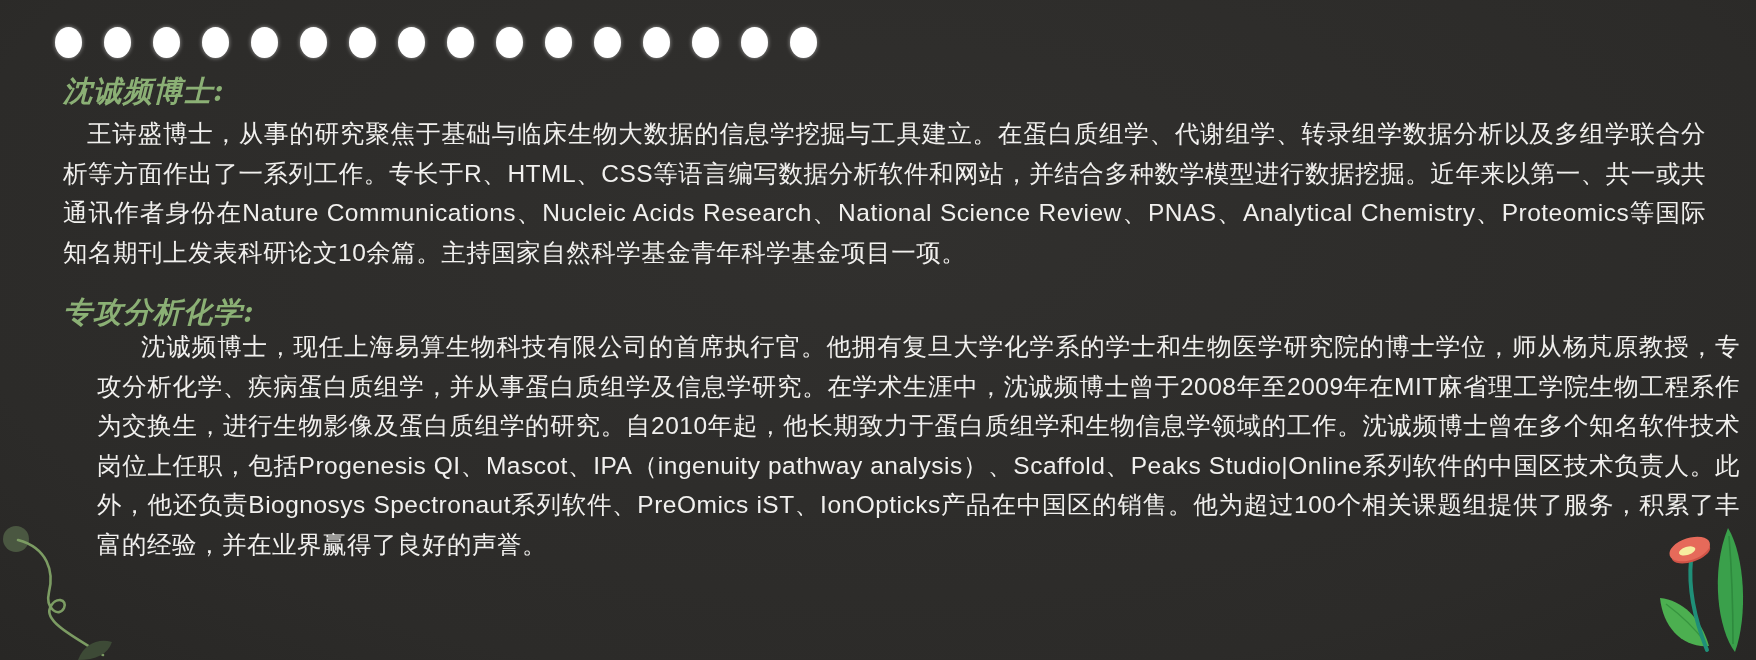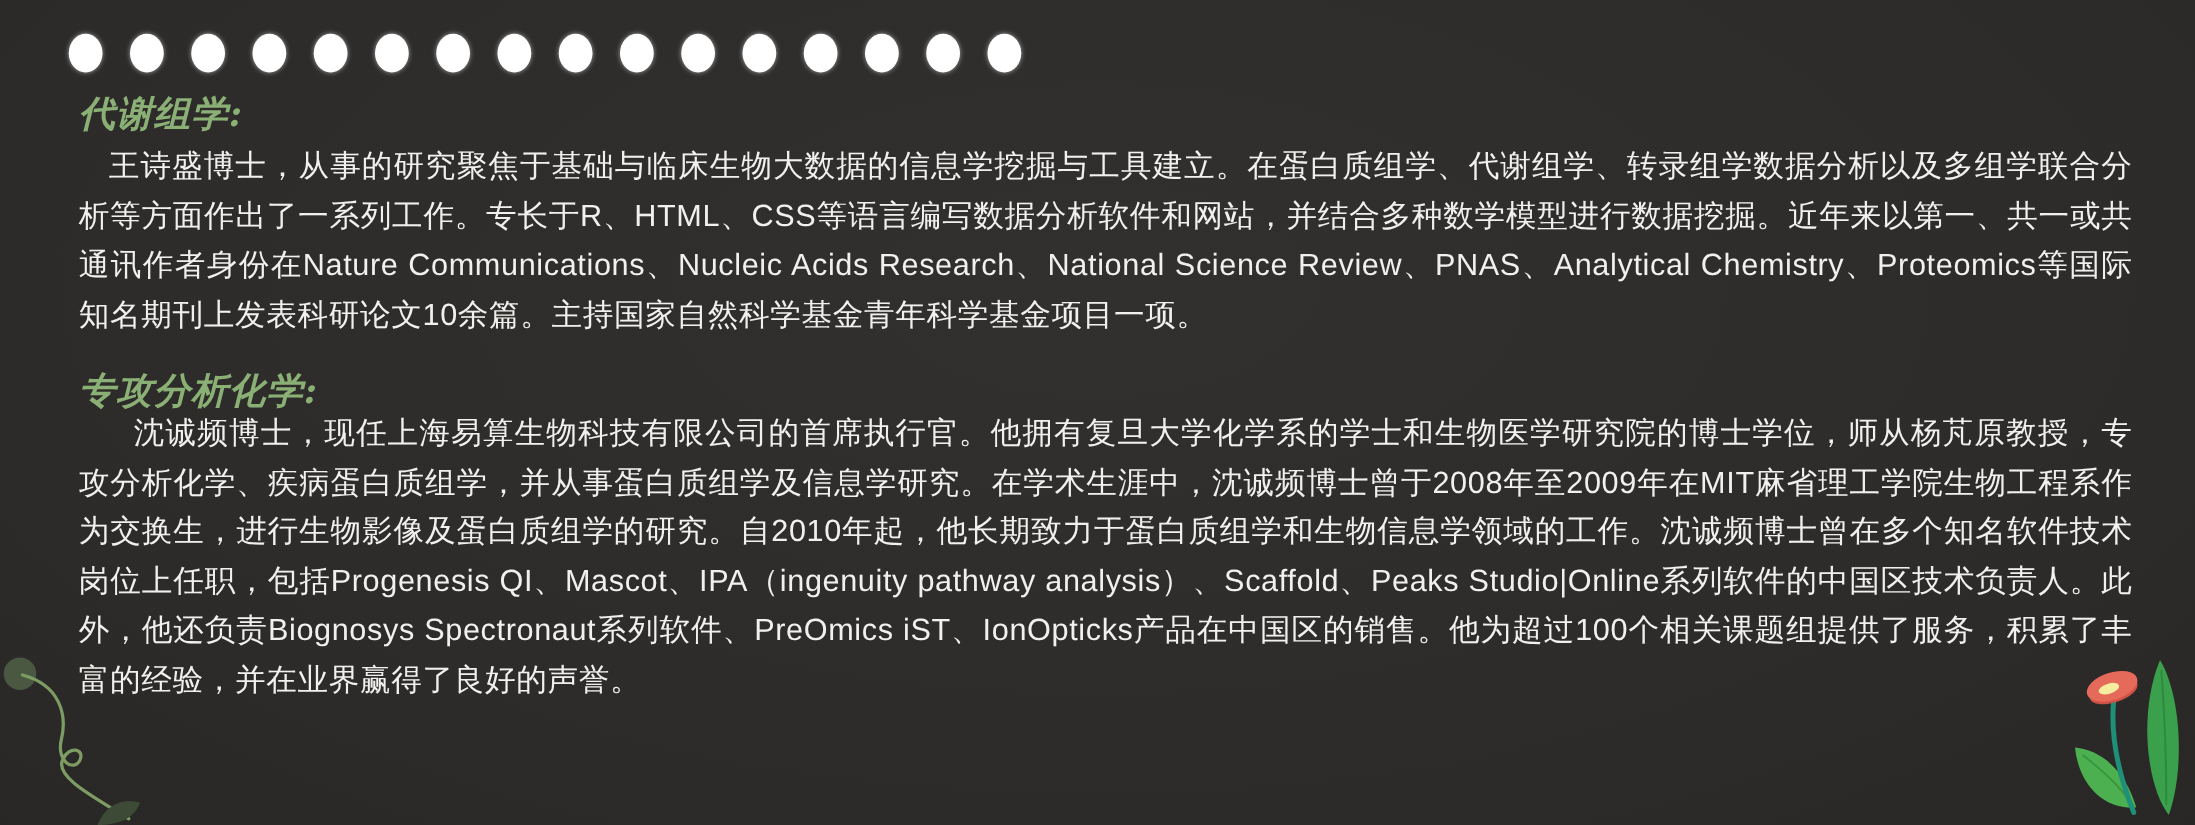--- a/index.html
+++ b/index.html
@@ -48,21 +48,21 @@
     left: 63px;
     width: 1643px;
     margin: 0;
     font-size: 24.5px;
     line-height: 39.5px;
     color: #f1f0ee;
     text-align: justify;
     letter-spacing: 0.5px;
   }
   .para-dev { top: 114px; text-indent: 24px; }
-  .para-partner { top: 327px; text-indent: 44px; }
+  .para-partner { top: 327px; text-indent: 44px; margin-left: 34px; }
   .vine-decoration {
     position: absolute;
     left: 0;
     bottom: 0;
     width: 150px;
     height: 168px;
   }
   .flower-decoration {
     position: absolute;
     right: 0;
@@ -88,21 +88,21 @@
       <div class="dot" style="background: rgb(255, 255, 255);"></div>
       <div class="dot" style="background: rgb(255, 255, 255);"></div>
       <div class="dot" style="background: rgb(255, 255, 255);"></div>
       <div class="dot" style="background: rgb(255, 255, 255);"></div>
       <div class="dot" style="background: rgb(255, 255, 255);"></div>
       <div class="dot" style="background: rgb(255, 255, 255);"></div>
       <div class="dot" style="background: rgb(255, 255, 255);"></div>
       <div class="dot" style="background: rgb(255, 255, 255);"></div>
     </div>
 
-  <h2 class="section-heading heading-dev">代谢组学:</h2>
+  <h2 class="section-heading heading-dev">沈诚频博士:</h2>
 
   <p class="body-paragraph para-dev">王诗盛博士，从事的研究聚焦于基础与临床生物大数据的信息学挖掘与工具建立。在蛋白质组学、代谢组学、转录组学数据分析以及多组学联合分析等方面作出了一系列工作。专长于R、HTML、CSS等语言编写数据分析软件和网站，并结合多种数学模型进行数据挖掘。近年来以第一、共一或共通讯作者身份在Nature Communications、Nucleic Acids Research、National Science Review、PNAS、Analytical Chemistry、Proteomics等国际知名期刊上发表科研论文10余篇。主持国家自然科学基金青年科学基金项目一项。</p>
 
   <h2 class="section-heading heading-partner">专攻分析化学:</h2>
 
   <p class="body-paragraph para-partner">沈诚频博士，现任上海易算生物科技有限公司的首席执行官。他拥有复旦大学化学系的学士和生物医学研究院的博士学位，师从杨芃原教授，专攻分析化学、疾病蛋白质组学，并从事蛋白质组学及信息学研究。在学术生涯中，沈诚频博士曾于2008年至2009年在MIT麻省理工学院生物工程系作为交换生，进行生物影像及蛋白质组学的研究。自2010年起，他长期致力于蛋白质组学和生物信息学领域的工作。沈诚频博士曾在多个知名软件技术岗位上任职，包括Progenesis QI、Mascot、IPA（ingenuity pathway analysis）、Scaffold、Peaks Studio|Online系列软件的中国区技术负责人。此外，他还负责Biognosys Spectronaut系列软件、PreOmics iST、IonOpticks产品在中国区的销售。他为超过100个相关课题组提供了服务，积累了丰富的经验，并在业界赢得了良好的声誉。</p>
 
   <svg class="vine-decoration" viewBox="0 0 150 168" xmlns="http://www.w3.org/2000/svg">
     <circle cx="16" cy="47" r="13" fill="#4a5741"></circle>
     <path d="M 18 48 C 48 56, 54 80, 49 100 C 45 117, 59 126, 64 116 C 68 107, 55 104, 50 116 C 44 130, 76 146, 103 163" stroke="#7c9c63" stroke-width="2.6" fill="none" stroke-linecap="round"></path>

